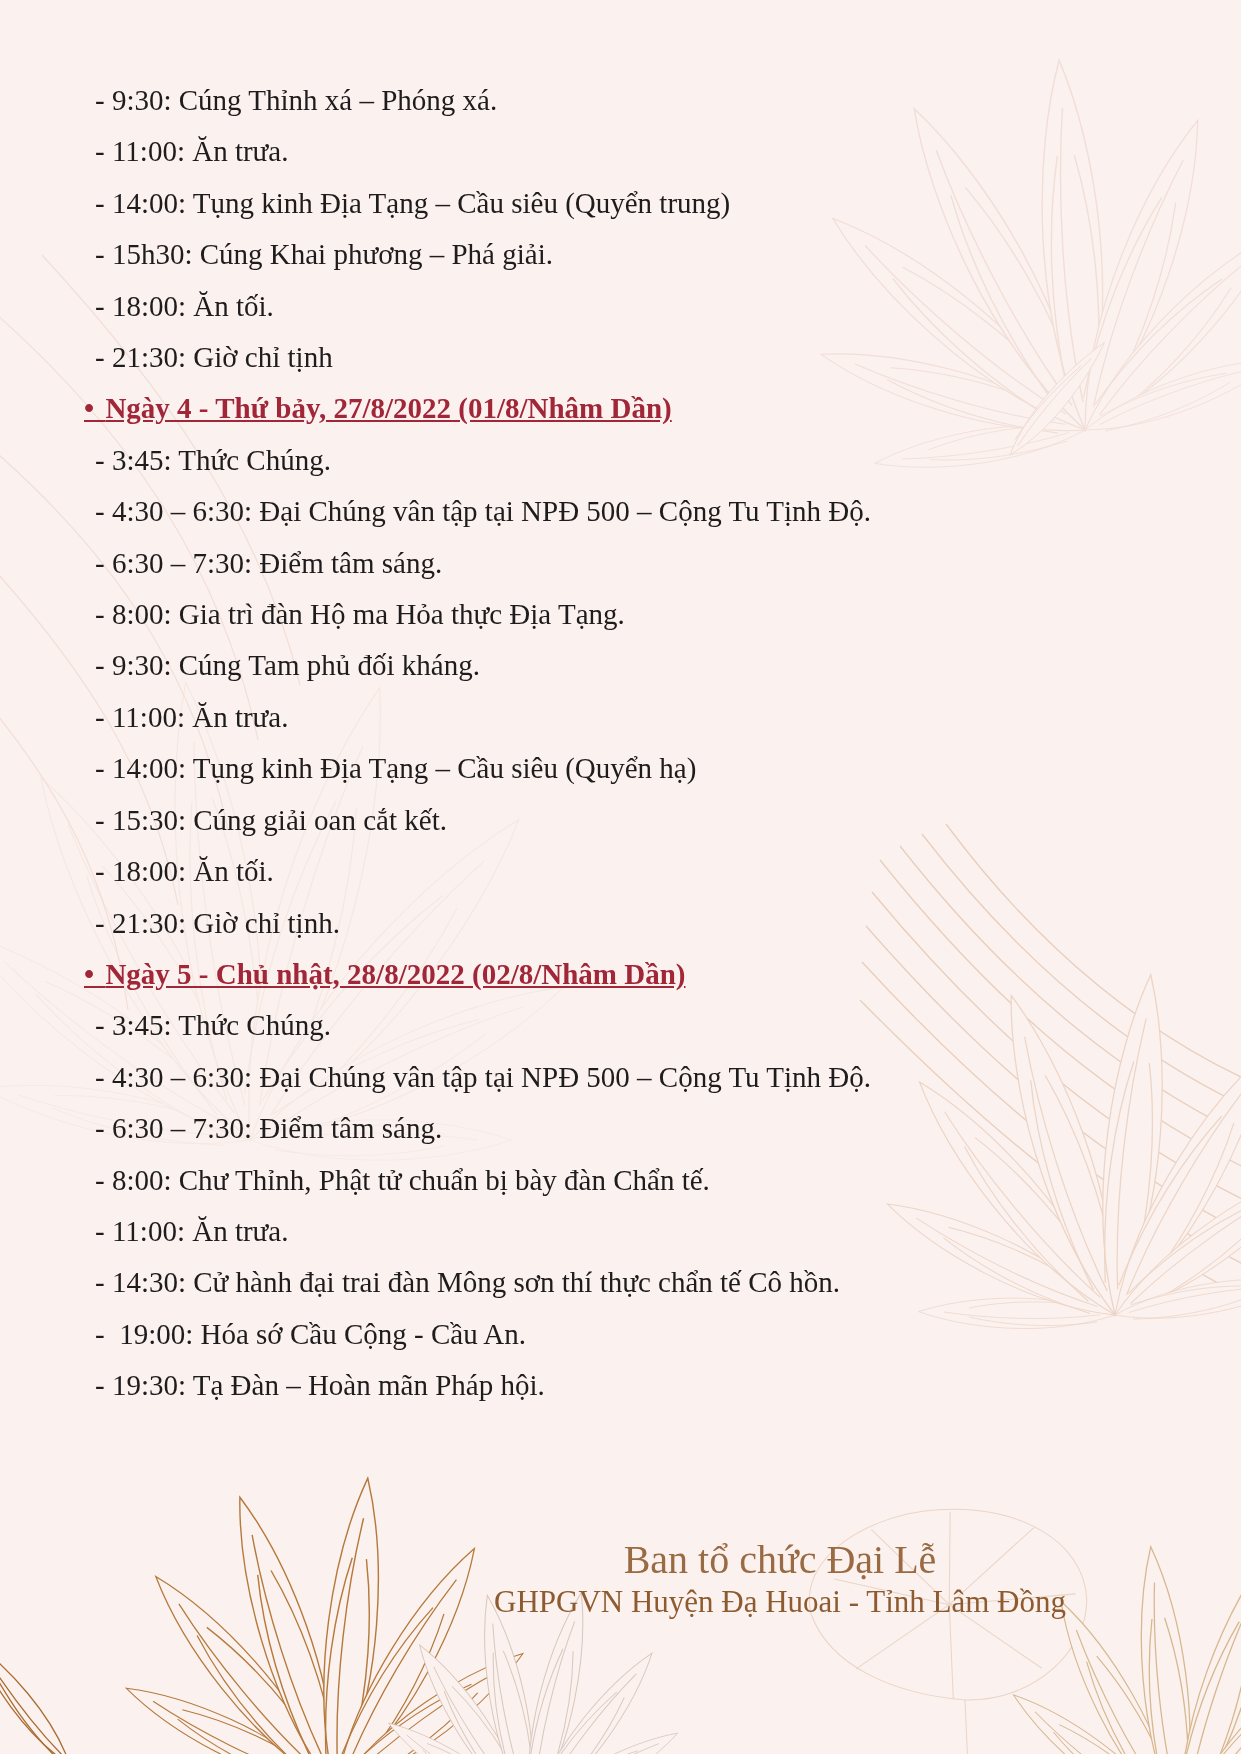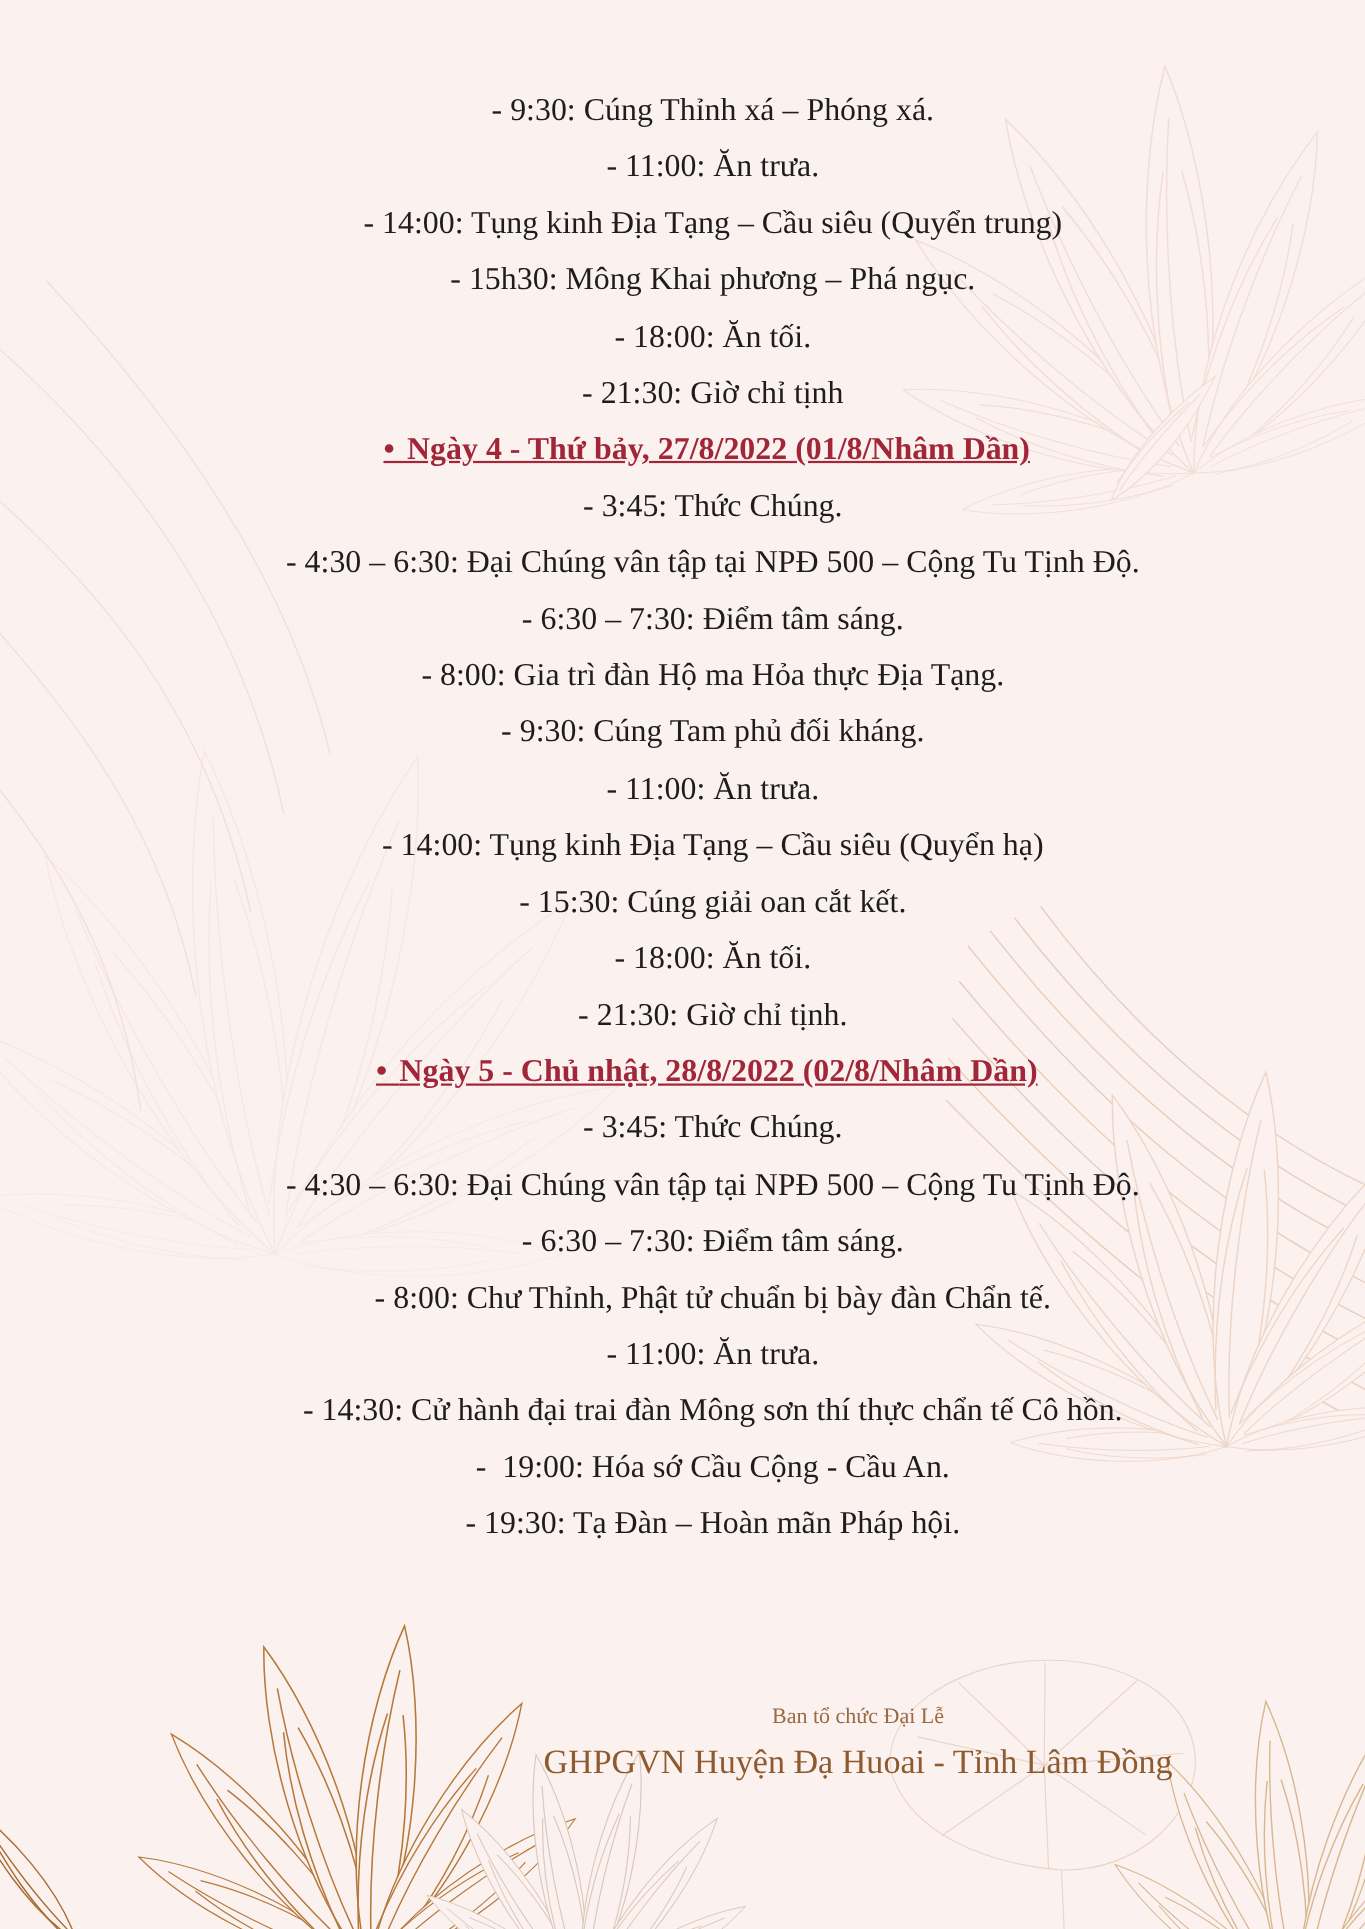--- a/index.html
+++ b/index.html
@@ -30,21 +30,20 @@
     pointer-events:none;
   }
   .schedule{
     position:absolute;
     top:75px;
     left:95px;
     right:40px;
     color:var(--ink);
     font-size:29px;
     line-height:51.4px;
-    text-align:center;
   }
   .line{
     white-space:pre-wrap;
   }
   .line.day{
     color:var(--accent);
     font-weight:bold;
     margin-left:-11px;
     text-decoration:underline;
   }
@@ -53,21 +52,21 @@
   }
   .footer{
     position:absolute;
     left:330px;
     width:900px;
     top:1540px;
     text-align:center;
   }
   .footer .f1{
     color:var(--brown1);
-    font-size:20px;
+    font-size:40px;
     line-height:40px;
   }
   .footer .f2{
     color:var(--brown2);
     font-weight:normal;
     font-size:31px;
     line-height:44px;
   }
   
   .p{fill:var(--bg);}
@@ -148,21 +147,21 @@
 
     <use href="#lotus" transform="translate(530,1815) scale(1.6) rotate(3)" stroke="#D9C8BB" stroke-width="0.6"></use>
 
     <use href="#lotus" transform="translate(1180,1825) scale(2.0) rotate(8)" stroke="#D7B78E" stroke-width="0.6"></use>
   </svg>
 
   <div class="schedule" id="schedule">
       <div class="line event">- 9:30: Cúng Thỉnh xá – Phóng xá.</div>
       <div class="line event">- 11:00: Ăn trưa.</div>
       <div class="line event">- 14:00: Tụng kinh Địa Tạng – Cầu siêu (Quyển trung)</div>
-      <div class="line event">- 15h30: Mông Khai phương – Phá ngục.</div>
+      <div class="line event">- 15h30: Cúng Khai phương – Phá giải.</div>
       <div class="line event">- 18:00: Ăn tối.</div>
       <div class="line event">- 21:30: Giờ chỉ tịnh</div>
       <div class="line day"><span class="marker">• </span><span>Ngày 4 - Thứ bảy, 27/8/2022 (01/8/Nhâm Dần)</span></div>
       <div class="line event">- 3:45: Thức Chúng.</div>
       <div class="line event">- 4:30 – 6:30: Đại Chúng vân tập tại NPĐ 500 – Cộng Tu Tịnh Độ.</div>
       <div class="line event">- 6:30 – 7:30: Điểm tâm sáng.</div>
       <div class="line event">- 8:00: Gia trì đàn Hộ ma Hỏa thực Địa Tạng.</div>
       <div class="line event">- 9:30: Cúng Tam phủ đối kháng.</div>
       <div class="line event">- 11:00: Ăn trưa.</div>
       <div class="line event">- 14:00: Tụng kinh Địa Tạng – Cầu siêu (Quyển hạ)</div>

